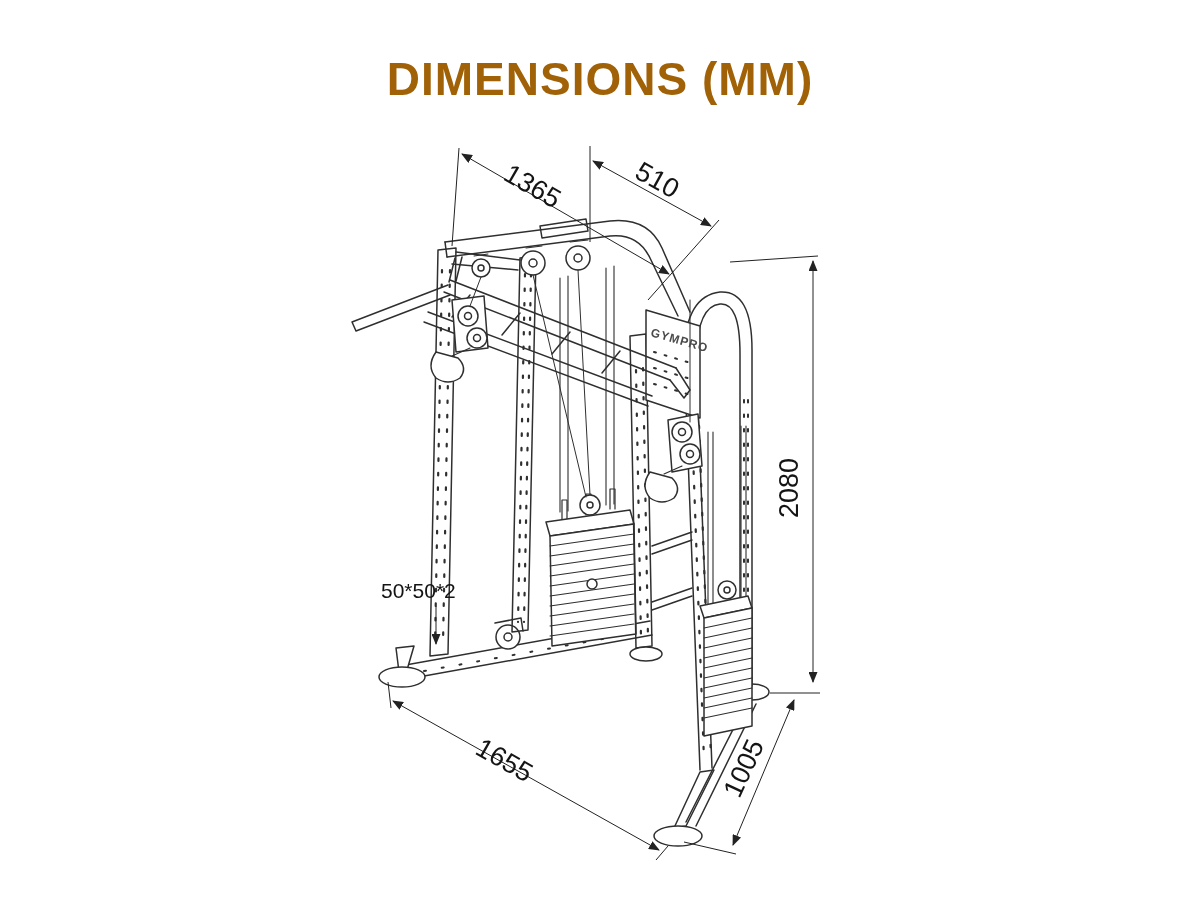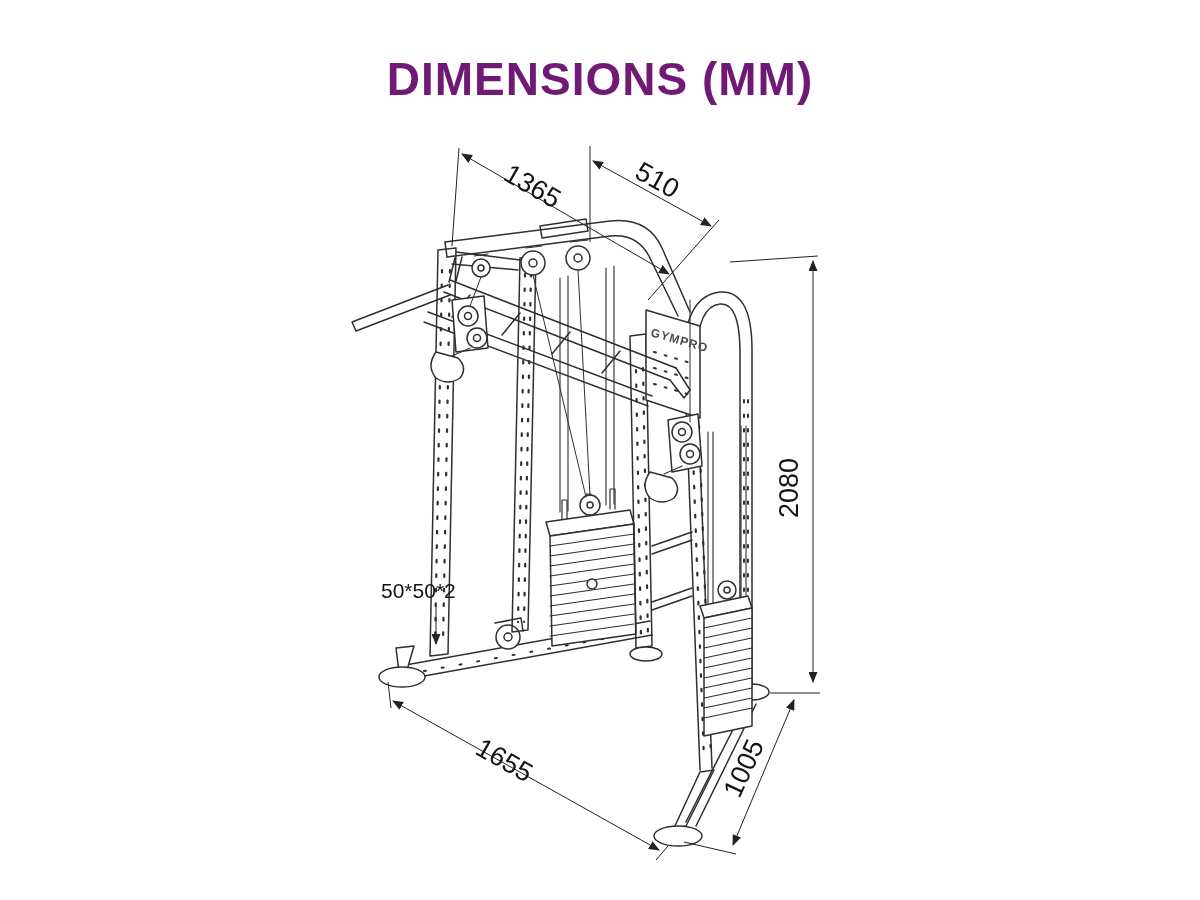--- a/index.html
+++ b/index.html
@@ -1,19 +1,19 @@
 <!DOCTYPE html>
 <html><head>
 <meta charset="utf-8">
 <style>
   html,body{margin:0;padding:0;background:#fff;}
   #stage{position:relative;width:1200px;height:900px;background:#ffffff;overflow:hidden;
          font-family:"Liberation Sans", sans-serif;}
   #page-title{position:absolute;top:52px;left:0;width:1200px;text-align:center;
-    font-size:46px;font-weight:900;letter-spacing:1px;color:#701a75;
+    font-size:46px;font-weight:900;letter-spacing:1px;color:#a16207;
     font-family:"Liberation Sans", sans-serif;}
   svg text{font-family:"Liberation Sans", sans-serif;}
   .dimtxt{font-size:27px;fill:#141414;}
   .spectxt{font-size:21px;fill:#141414;}
   .brandtxt{font-size:12px;font-weight:700;fill:#4a4a4a;letter-spacing:1px;}
 </style>
 </head>
 <body>
 
 <div id="stage">

